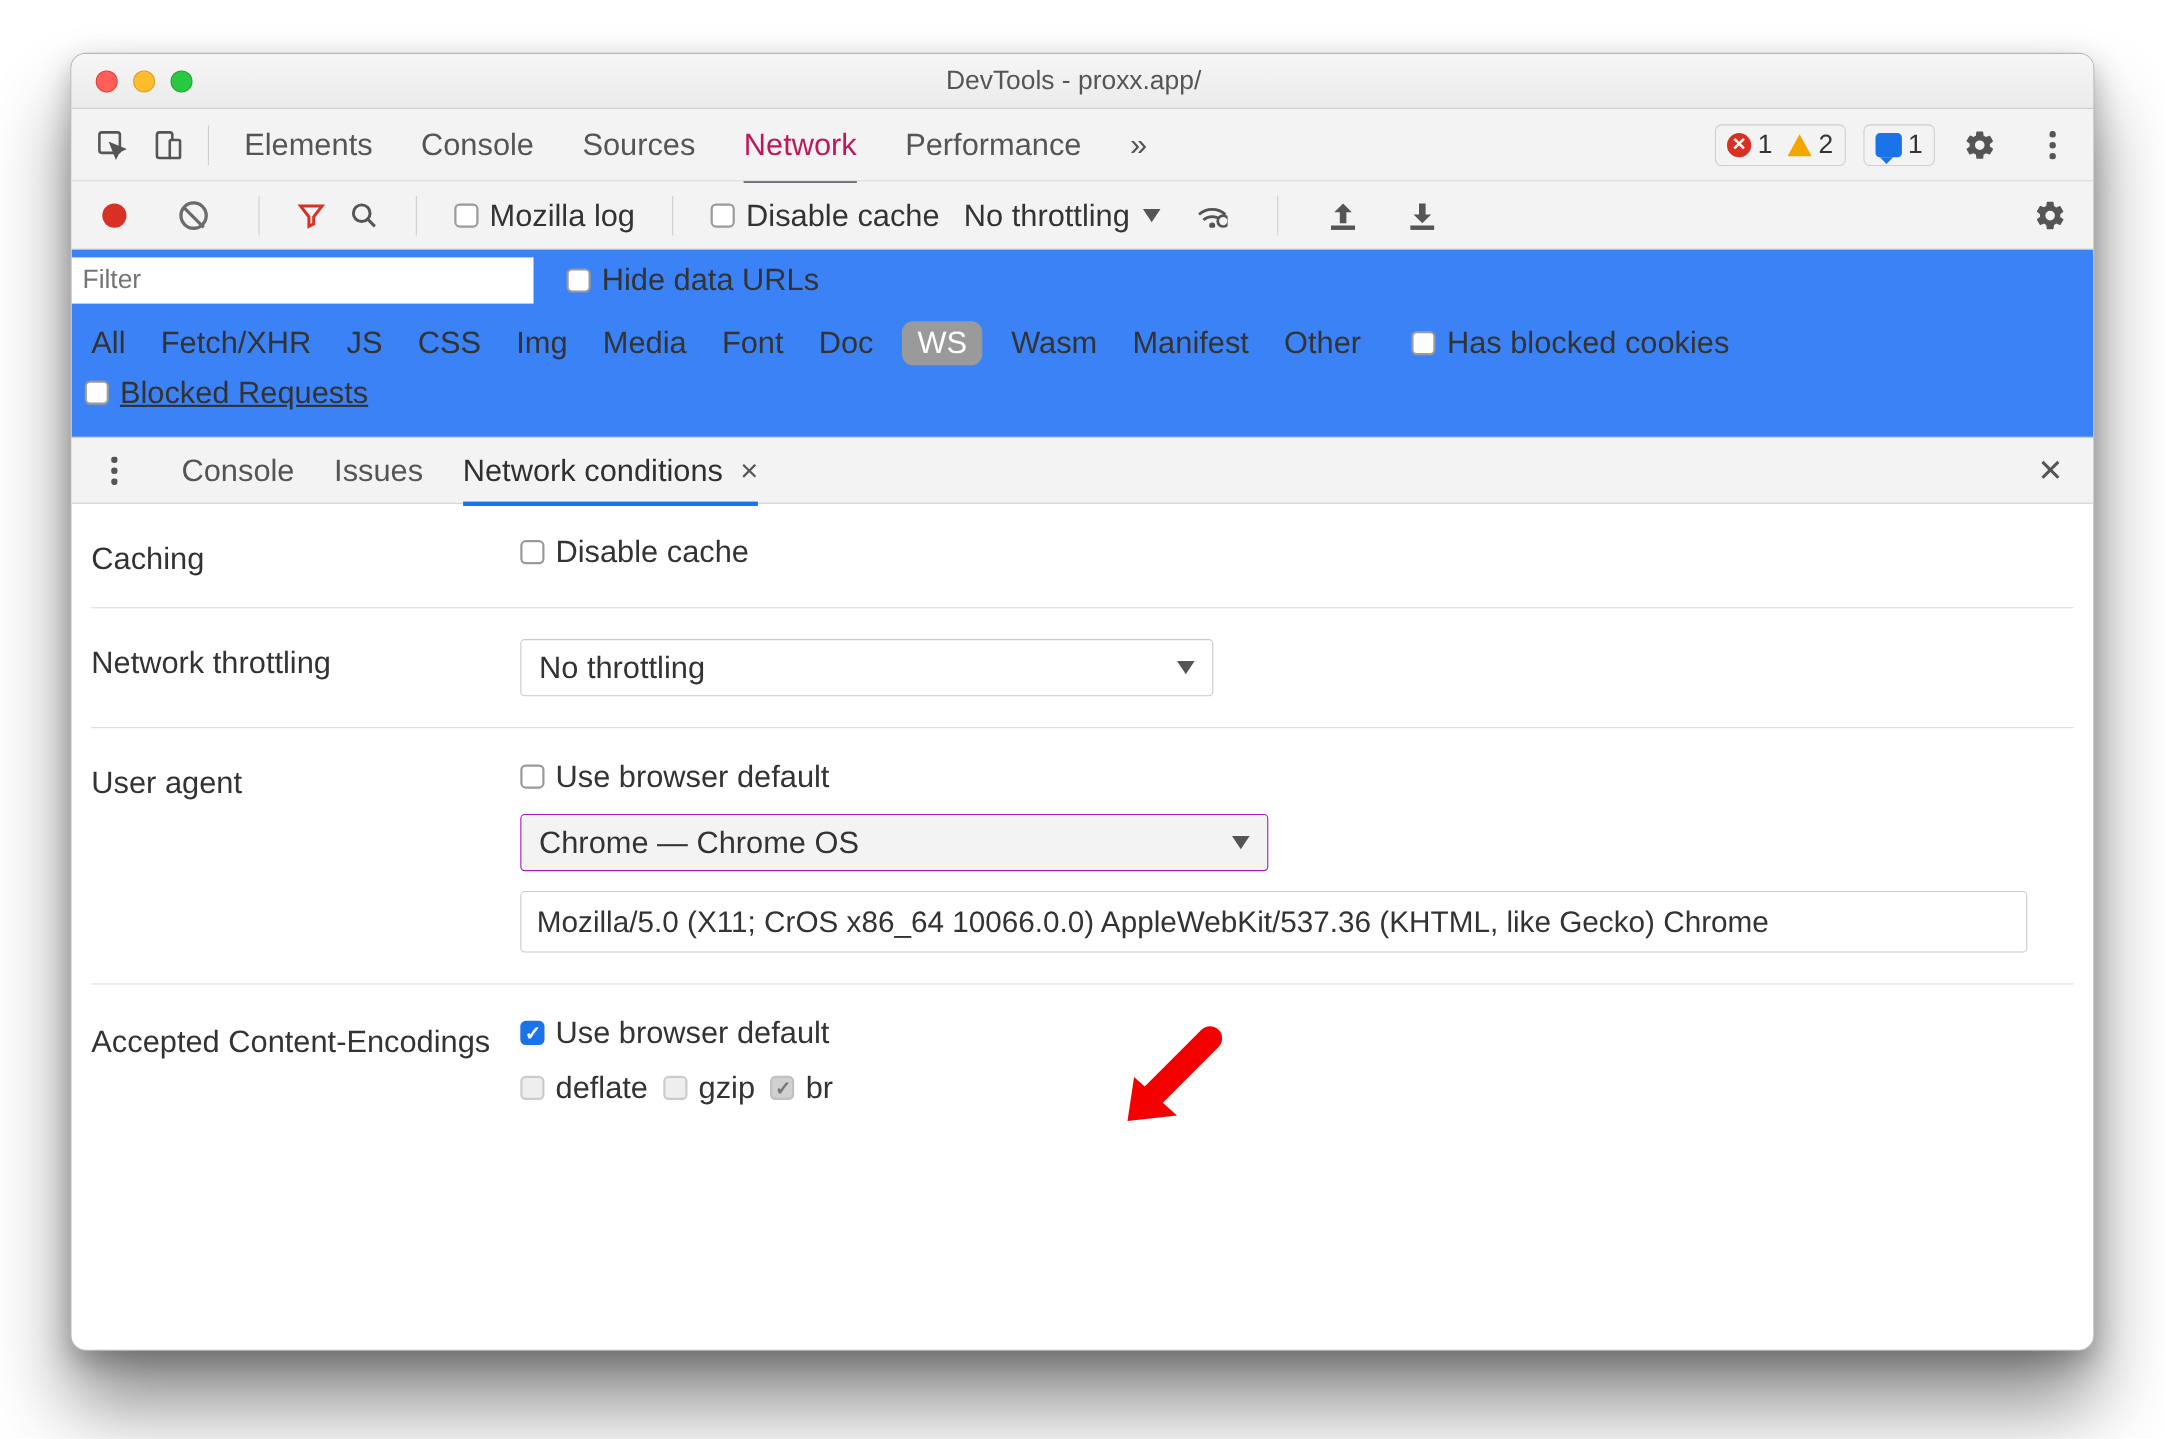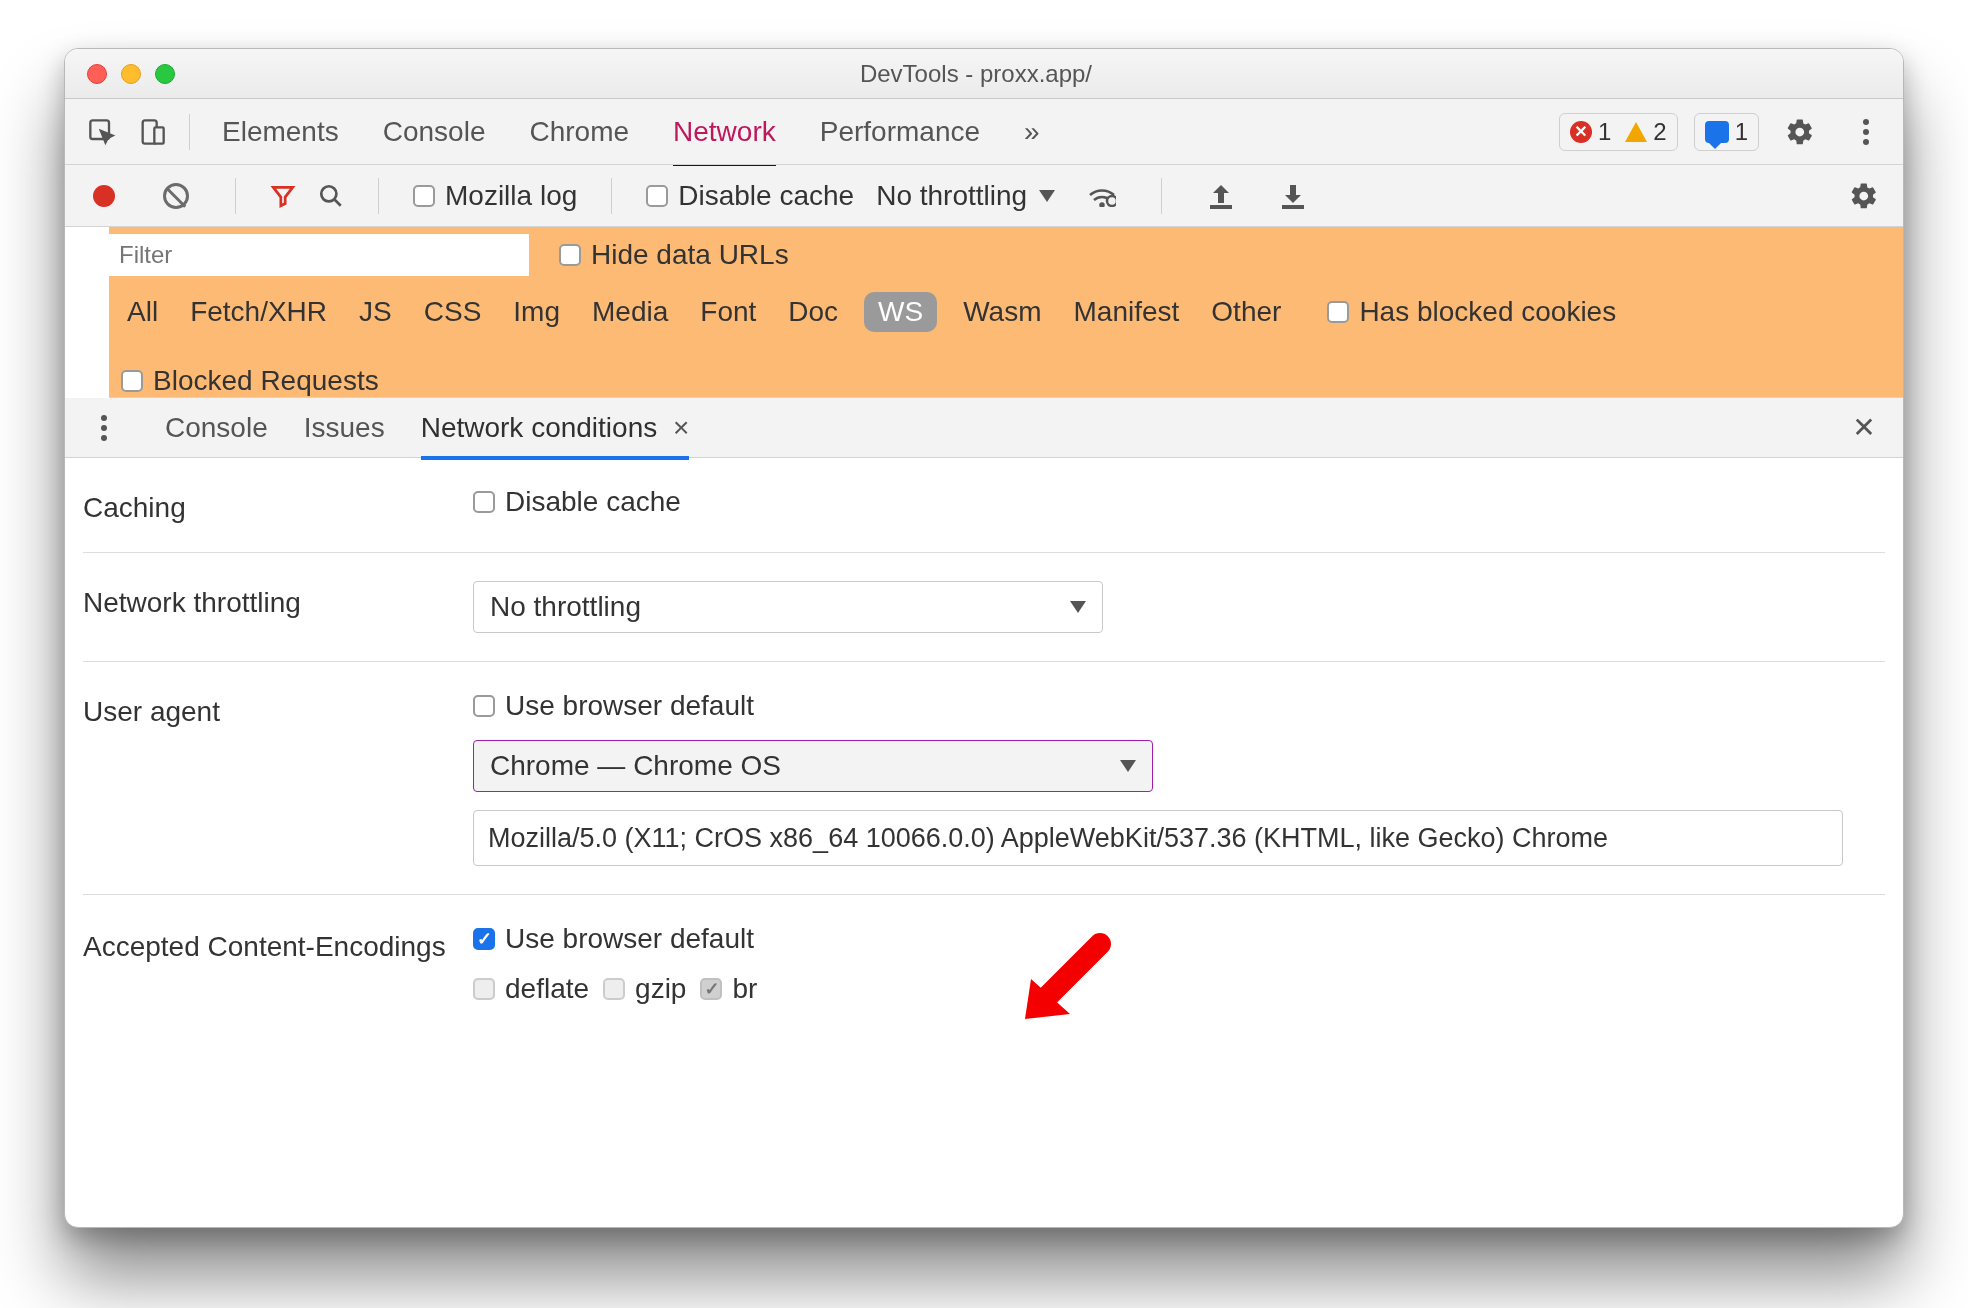--- a/index.html
+++ b/index.html
@@ -56,27 +56,27 @@
   .clrcircle{width:26px;height:26px;border:3px solid #6b6b6b;border-radius:50%;position:relative;}
   .clrcircle::after{content:"";position:absolute;left:-3px;right:-3px;top:50%;height:3px;background:#6b6b6b;transform:rotate(45deg);}
   .funnel{color:#d93025;font-size:28px;}
   .mag{font-size:26px;color:#555;}
   .chk{display:flex;align-items:center;gap:10px;}
   .chbox{width:22px;height:22px;border:2px solid #9a9a9a;border-radius:5px;background:#fff;display:inline-block;}
   .throttle{display:flex;align-items:center;gap:12px;white-space:nowrap;}
   .tri{width:0;height:0;border-left:8px solid transparent;border-right:8px solid transparent;border-top:12px solid #555;}
 
   
-  .r3{flex-direction:column;align-items:flex-start;border-bottom:1px solid #d4d4d4;background:#fdba74;margin-left:44px;}
+  .r3{flex-direction:column;align-items:flex-start;border-bottom:1px solid #d4d4d4;background:#3b82f6;}
   .r3a{display:flex;align-items:center;height:56px;width:100%;}
   .filterbox{width:420px;height:42px;background:#fff;border:none;font-size:24px;color:#888;padding:6px 10px;}
   .r3b{display:flex;align-items:center;gap:20px;height:58px;width:100%;padding-left:12px;flex-wrap:wrap;}
   .fchip{color:#333;padding:4px 6px;}
   .fchip.sel{background:#9a9a9a;color:#fff;border-radius:10px;padding:4px 14px;}
-  .r3c{display:flex;align-items:flex-end;height:56px;padding-left:12px;width:100%;}
+  .r3c{display:flex;align-items:flex-start;height:56px;padding-left:12px;width:100%;text-decoration:underline;}
 
   
   .r4{height:60px;border-bottom:1px solid #d4d4d4;background:#f3f3f3;padding:0 14px;gap:36px;}
   .r4 .tab{padding:16px 0;}
   .r4 .tab.active{border-bottom:4px solid #1a73e8;padding-bottom:12px;color:#303030;}
   .close-x{font-size:28px;color:#555;}
   .r4-right{margin-left:auto;}
 
   
   .content{padding:0 18px;}
@@ -122,21 +122,21 @@
     <div class="iconbtn">
       <svg width="28" height="28" viewBox="0 0 24 24" fill="none" stroke="#555" stroke-width="2">
           <rect x="4" y="2" width="12" height="20" rx="2"></rect>
           <rect x="14" y="8" width="8" height="14" rx="1" fill="#f3f3f3"></rect>
         </svg>
     </div>
     <div class="sep"></div>
     <div class="tabs">
       <div class="tab">Elements</div>
       <div class="tab">Console</div>
-      <div class="tab">Chrome</div>
+      <div class="tab">Sources</div>
       <div class="tab active">Network</div>
       <div class="tab">Performance</div>
       <div class="tab">»</div>
     </div>
     <div class="r1-right">
       <div class="badgepair">
         <span class="berr">✕</span>
         <span>1</span>
         <span class="bwarn"></span>
         <span>2</span>

